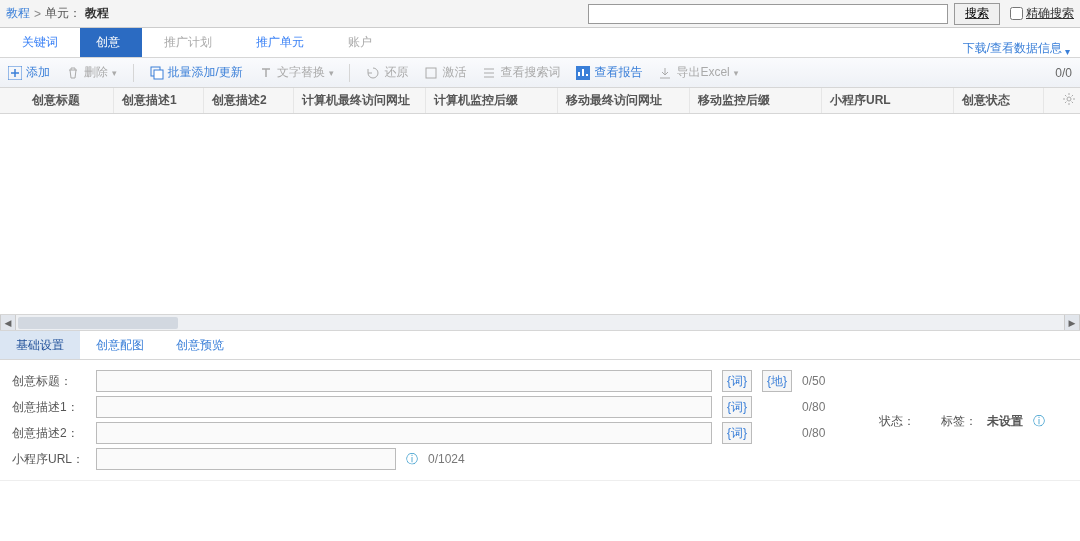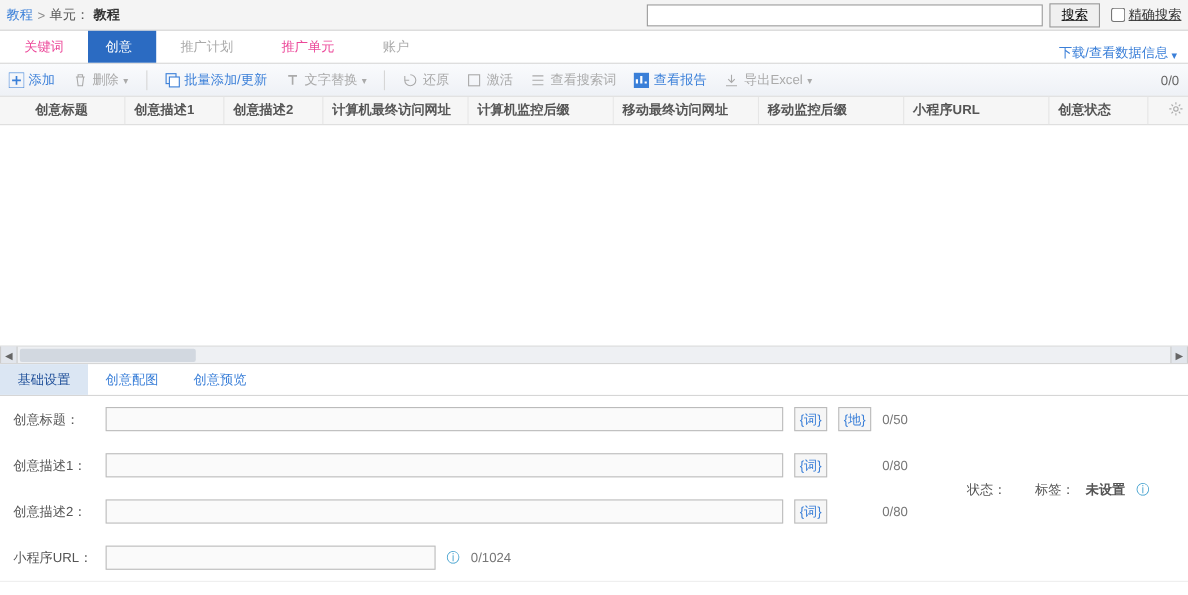--- a/index.html
+++ b/index.html
@@ -8,21 +8,21 @@
   .breadcrumb { display: flex; align-items: center; gap: 4px; }
   .breadcrumb a { color: #3a7fd8; text-decoration: none; }
   .breadcrumb .sep { color: #888; }
   .breadcrumb .label { color: #555; }
   .topright { margin-left: auto; display: flex; align-items: center; gap: 6px; text-decoration: underline; }
   .topright input[type="text"] { width: 360px; height: 20px; border: 1px solid #999; padding: 0 4px; font-size: 12px; }
   .topright button { height: 22px; padding: 0 10px; border: 1px solid #999; background: #f0f0f0; cursor: pointer; font-size: 12px; }
   .cbwrap { display: flex; align-items: center; gap: 3px; margin-left: 4px; }
 
   .tabrow { height: 30px; display: flex; align-items: stretch; background: #fff; position: relative; border-bottom: 1px solid #d6d6d6; }
-  .tab { padding: 0 22px; display: flex; align-items: center; color: #ec4899; cursor: pointer; }
+  .tab { padding: 0 22px; display: flex; align-items: center; color: #3b82f6; cursor: pointer; }
   .tab.active { background: #2b6bc2; color: #fff; padding-left: 16px; }
   .tab.disabled { color: #aaa; }
   .tabrow .rightlink { margin-left: auto; display: flex; align-items: flex-end; padding: 0 10px; color: #3a7fd8; cursor: pointer; }
   .tabrow .rightlink .arrow { margin-left: 3px; font-size: 10px; }
 
   .toolbar { height: 30px; background: linear-gradient(#fafbfd,#eef1f6); border-bottom: 1px solid #d6d6d6; display: flex; align-items: center; padding: 0 8px; gap: 16px; }
   .tbtn { display: flex; align-items: center; gap: 4px; color: #3a7fd8; cursor: pointer; }
   .tbtn.disabled { color: #aaa; cursor: default; }
   .toolbar .divider { width: 1px; height: 18px; background: #d6d6d6; }
   .toolbar .count { margin-left: auto; color: #666; }
@@ -37,21 +37,21 @@
   .hscroll { height: 16px; border-top: 1px solid #d6d6d6; background: #eef0f3; display: flex; }
   .hscroll .left, .hscroll .right { width: 16px; background: #e2e6ec; border-right: 1px solid #ccc; border-left: 1px solid #ccc; display: flex; align-items: center; justify-content: center; cursor: pointer; color: #666; font-size: 9px; }
   .hscroll .track { flex: 1; position: relative; }
   .hscroll .thumb { position: absolute; left: 2px; top: 2px; height: 12px; width: 160px; background: #d2d8e0; border-radius: 2px; }
 
   .subtabs { height: 30px; border-top: 1px solid #d6d6d6; border-bottom: 1px solid #d6d6d6; display: flex; align-items: stretch; background: #fff; }
   .subtab { padding: 0 16px; display: flex; align-items: center; color: #3a7fd8; cursor: pointer; }
   .subtab.active { background: #dbe6f3; color: #1f4f99; }
 
   .formarea { display: flex; padding: 10px 12px; gap: 28px; border-bottom: 1px solid #eee; }
-  .formleft { flex: 1; display: flex; flex-direction: column; gap: 20px; }
+  .formleft { flex: 1; display: flex; flex-direction: column; gap: 4px; }
   .formrow { display: flex; align-items: center; gap: 10px; }
   .formrow .lbl { width: 74px; color: #555; text-align: left; }
   .formrow input.big { flex: 1; max-width: 670px; height: 22px; border: 1px solid #bbb; background: #fafafa; padding: 0 4px; }
   .formrow input.small { width: 300px; height: 22px; border: 1px solid #bbb; background: #fafafa; padding: 0 4px; }
   .chip { width: 30px; height: 22px; border: 1px solid #bbb; display: flex; align-items: center; justify-content: center; color: #3a7fd8; cursor: pointer; background: #f6f6f6; }
   .counter { color: #777; width: 48px; }
   .help { color: #3a9ccc; cursor: pointer; }
 
   .formright { width: 190px; border-left: 1px solid transparent; padding-top: 2px; display: flex; gap: 16px; color: #555; }
   .formright .kv { display: flex; align-items: center; gap: 10px; }

